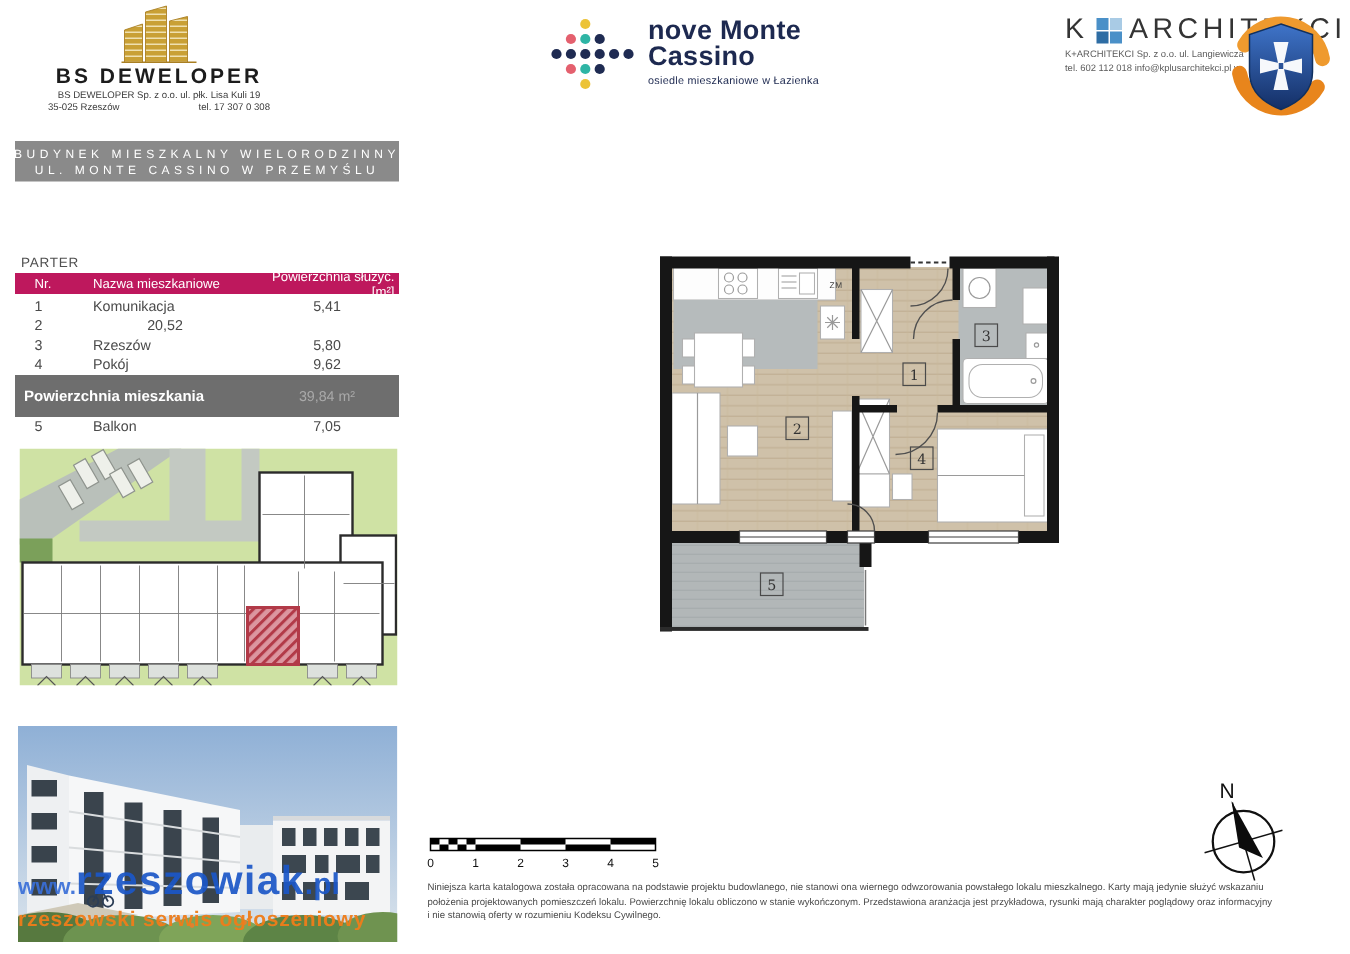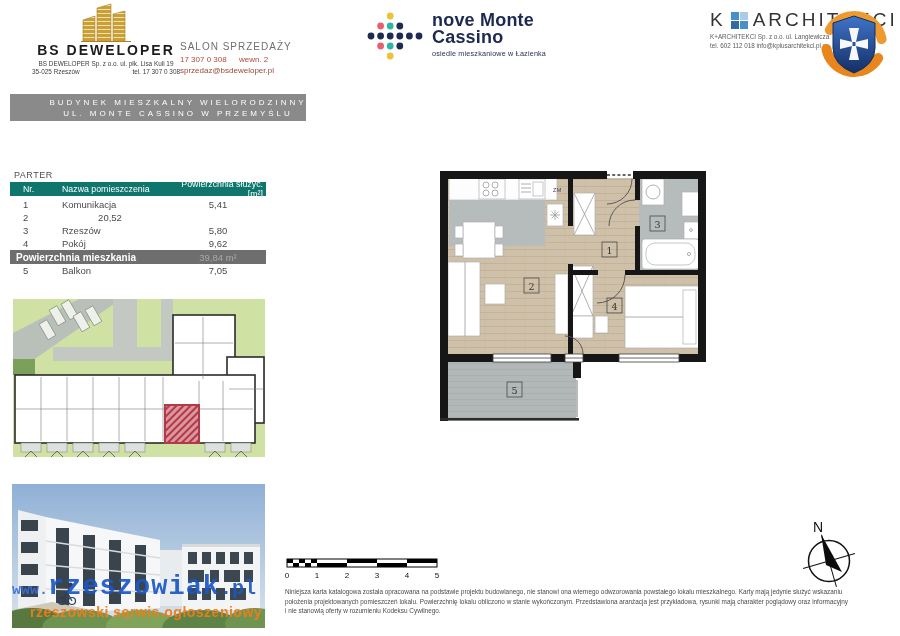--- a/index.html
+++ b/index.html
@@ -32,48 +32,48 @@
   .arch-name{font-size:19px;letter-spacing:3px;color:#343434;font-weight:500;display:flex;align-items:center;white-space:nowrap;}
   .arch-grid{display:inline-grid;grid-template-columns:8px 8px;grid-template-rows:8px 8px;gap:1px;margin:0 5px;}
   .arch-grid span{display:block;}
   .ag-tl{background:#4a90c8;} .ag-tr{background:#a9cbe5;}
   .ag-bl{background:#2e6da4;} .ag-br{background:#4a90c8;}
   .arch-line{font-size:6.3px;color:#5c5c5c;margin-top:2px;white-space:nowrap;}
   .arch-badge{left:818px;top:2px;}
 
   
   .project-bar{left:10px;top:94px;width:256px;height:27px;background:#8a8a8a;color:#fff;
-    display:flex;flex-direction:column;justify-content:center;align-items:center;padding-left:40px;}
+    display:flex;flex-direction:column;justify-content:center;align-items:center;}
   .project-bar div{font-size:8px;letter-spacing:3px;line-height:11px;white-space:nowrap;}
   .unit-title{left:10px;top:140px;width:256px;height:25px;background:#8a8a8a;color:#fff;
     font-size:17.5px;font-weight:bold;letter-spacing:.5px;display:flex;align-items:center;justify-content:center;white-space:nowrap;}
   .floor-label{left:14px;top:170px;font-size:9px;color:#4f4f4f;letter-spacing:.5px;}
 
   
   .area-table{left:10px;top:182px;width:256px;font-size:9.5px;color:#4a4a4a;}
   .at-row{display:flex;align-items:center;height:13px;}
-  .at-head{background:#0f766e;color:#fff;height:14px;font-size:8.8px;}
+  .at-head{background:#be185d;color:#fff;height:14px;font-size:8.8px;}
   .at-nr{width:52px;padding-left:13px;box-sizing:border-box;}
   .at-name{flex:1;}
   .at-area{width:96px;text-align:center;}
   .at-head .at-area{text-align:right;padding-right:3px;box-sizing:border-box;}
-  .at-total{background:#6e6e6e;height:14px;}
+  .at-total{background:#6e6e6e;height:28px;}
   .at-total .at-label{flex:1;color:#fff;font-weight:bold;font-size:10px;padding-left:6px;}
   .at-total .at-area{color:#a9a9a9;}
   .at-body{margin-top:2px;}
 
   
   .site-plan{left:13px;top:299px;}
   .photo{left:12px;top:484px;width:253px;height:144px;overflow:hidden;}
   .photo svg{display:block;}
-  .watermark1{left:0;top:88px;width:244px;white-space:nowrap;opacity:.92;font-family:Liberation Mono, monospace;}
+  .watermark1{left:0;top:88px;width:244px;white-space:nowrap;opacity:.92;}
   .wm-pre{font-size:15px;color:#3a6fd8;font-weight:bold;}
   .wm-main{font-size:27px;color:#1b57c8;font-weight:bold;letter-spacing:1px;}
   .wm-suf{font-size:20px;color:#1b57c8;font-weight:bold;}
-  .watermark2{left:18px;top:120px;width:253px;font-size:14px;font-weight:bold;color:#ef7d1a;
+  .watermark2{left:0;top:120px;width:253px;font-size:14px;font-weight:bold;color:#ef7d1a;
     letter-spacing:.5px;white-space:nowrap;opacity:.95;}
 
   .floor-plan{left:435px;top:166px;}
 
   .scalebar{left:283px;top:554px;}
   .compass{left:797px;top:512px;}
 
   .disclaimer{left:285px;top:587px;width:600px;font-size:6.4px;line-height:9.6px;color:#4a4a4a;}
   .disclaimer div{white-space:nowrap;}
 
@@ -99,28 +99,20 @@
       <rect x="2" y="39" width="50" height="1.4" fill="#a97f22"></rect>
     </svg>
     <div class="dev-name">BS DEWELOPER</div>
     <div class="dev-line1">BS DEWELOPER Sp. z o.o. ul. płk. Lisa Kuli 19</div>
     <div class="dev-line2">
       <span>35-025 Rzeszów</span>
       <span>tel. 17 307 0 308</span>
     </div>
   </div>
 
-  <div class="abs sales-block">
-    <div class="sales-title">SALON SPRZEDAŻY</div>
-    <div class="sales-phone">
-      <span>17 307 0 308</span>
-      <span class="ext">wewn. 2</span>
-    </div>
-    <div class="sales-email">sprzedaz@bsdeweloper.pl</div>
-  </div>
 
   <div class="abs estate-block">
     <svg width="58" height="56" viewBox="0 0 58 56">
       <g fill="#1f2b52">
         <circle cx="5" cy="28" r="3.4"></circle>
           <circle cx="14.6" cy="28" r="3.4"></circle>
           <circle cx="24.2" cy="28" r="3.4"></circle>
         <circle cx="33.8" cy="28" r="3.4"></circle>
           <circle cx="43.4" cy="28" r="3.4"></circle>
           <circle cx="53" cy="28" r="3.4"></circle>
@@ -178,21 +170,21 @@
     <div>BUDYNEK MIESZKALNY WIELORODZINNY</div>
     <div>UL. MONTE CASSINO W PRZEMYŚLU</div>
   </div>
 
 
   <div class="abs floor-label">PARTER</div>
 
   <div class="abs area-table">
     <div class="at-row at-head">
       <span class="at-nr">Nr.</span>
-      <span class="at-name">Nazwa pomieszczenia</span>
+      <span class="at-name">Nazwa mieszkaniowe</span>
       <span class="at-area">Powierzchnia służyć. [m²]</span>
     </div>
     <div class="at-body">
       <div class="at-row">
         <span class="at-nr">1</span>
         <span class="at-name">Komunikacja</span>
         <span class="at-area">5,41</span>
       </div>
       <div class="at-row">
         <span class="at-nr">2</span>

